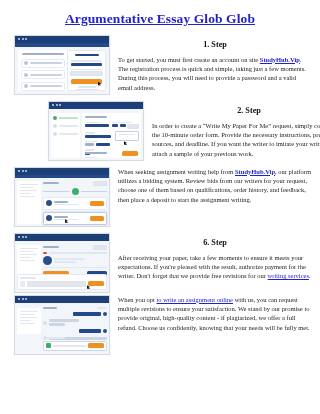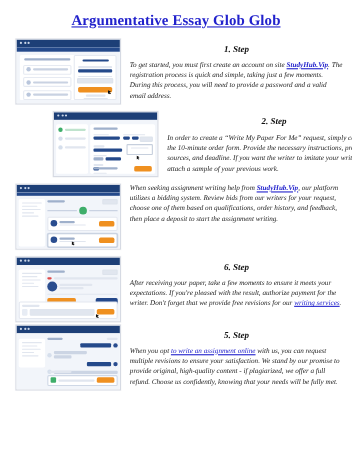--- a/index.html
+++ b/index.html
@@ -26,21 +26,20 @@
     text-decoration: underline;
     letter-spacing: 0.1px;
     margin: 0;
     padding: 12px 6px 0 6px;
     line-height: 1.1;
   }
 
   
   .rows {
     margin-top: 8px;
-    font-style: italic;
   }
   .row {
     position: relative;
     display: flex;
     align-items: flex-start;
     padding: 0 4px 0 14px;
     box-sizing: border-box;
     width: 320px;
   }
   .shot-col {
@@ -483,18 +482,17 @@
             <div style="display:flex;align-items:center;gap:2px;background:#fff;border:0.5px solid #cfd8e6;border-radius:1.5px;padding:1.5px 2px;margin-left:26px;">
               <span style="width:5px;height:5px;background:#3fae6a;border-radius:1px;"></span>
               <span class="ln light" style="flex:1;height:1.5px;"></span>
               <span class="btn-orange" style="width:16px;height:5px;"></span>
             </div>
           </div>
         </div>
       </div>
     </div>
     <div class="text-col">
-      <div class="step-head">5. Step</div>
       <p class="step-body"><span>When you opt </span><a href="#" class="inline-link thin">to write an assignment online</a><span> with us, you can request multiple revisions to ensure your satisfaction. We stand by our promise to provide original, high-quality content - if plagiarized, we offer a full refund. Choose us confidently, knowing that your needs will be fully met.</span></p>
     </div>
   </div>
 
 </div>
 
 </body></html>

